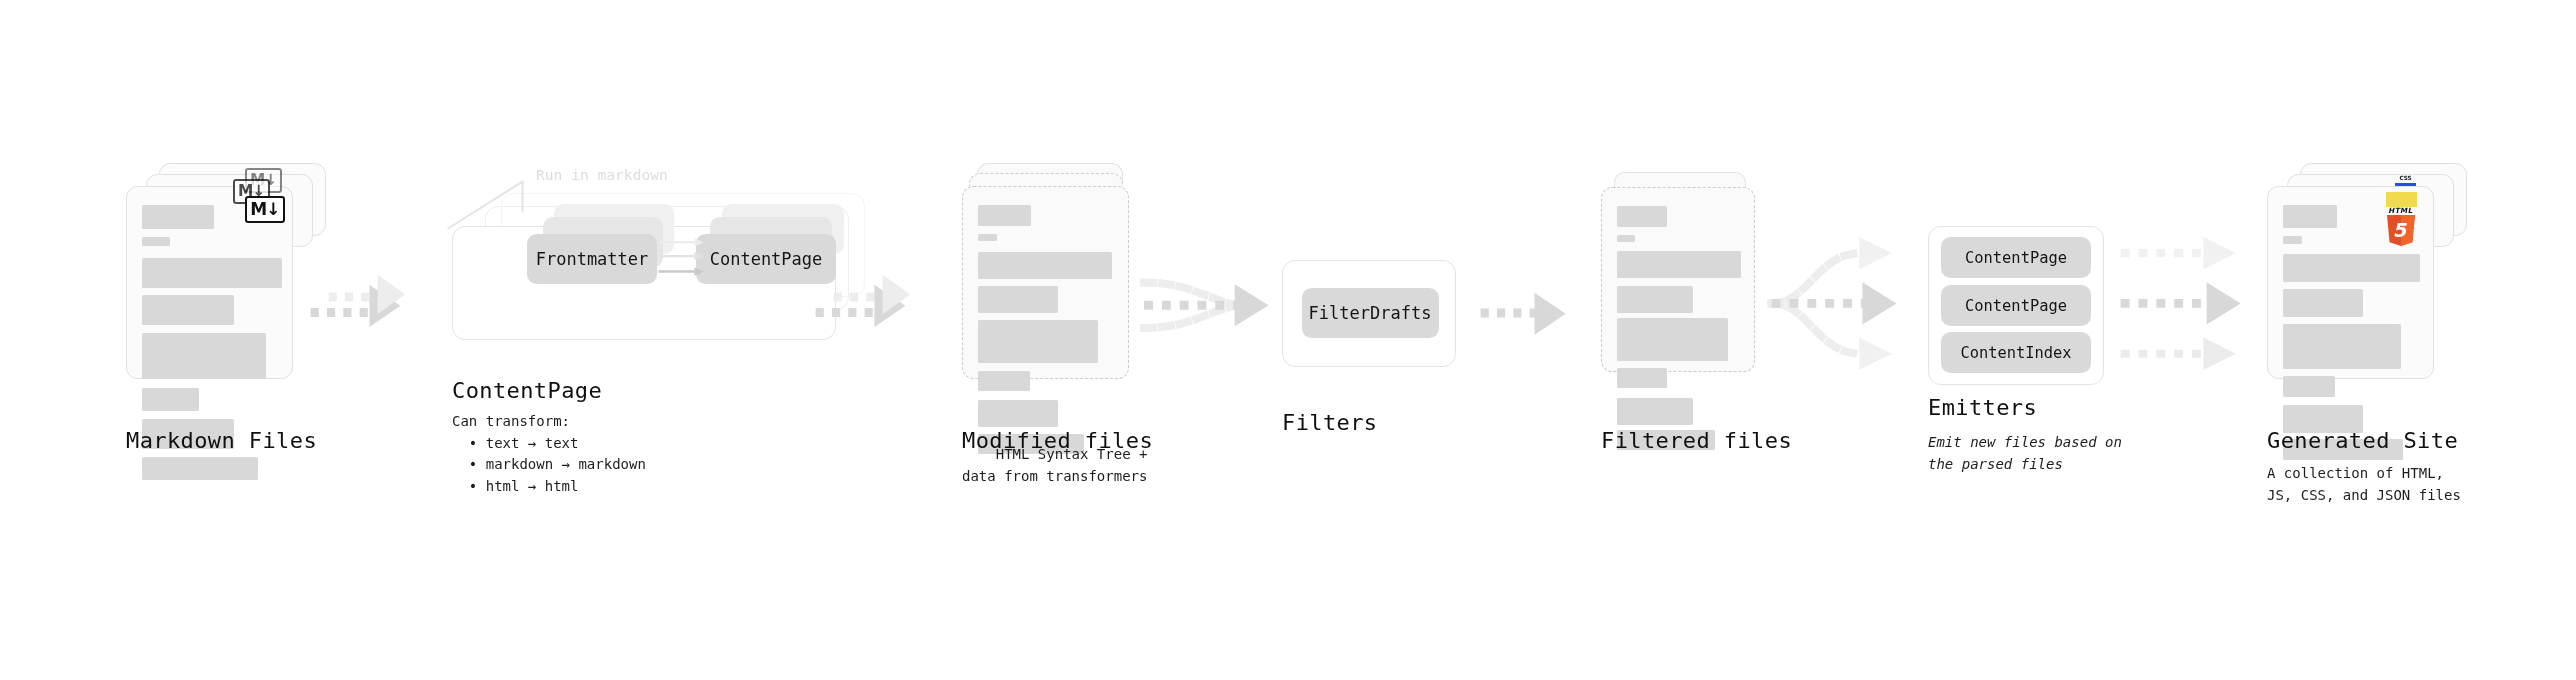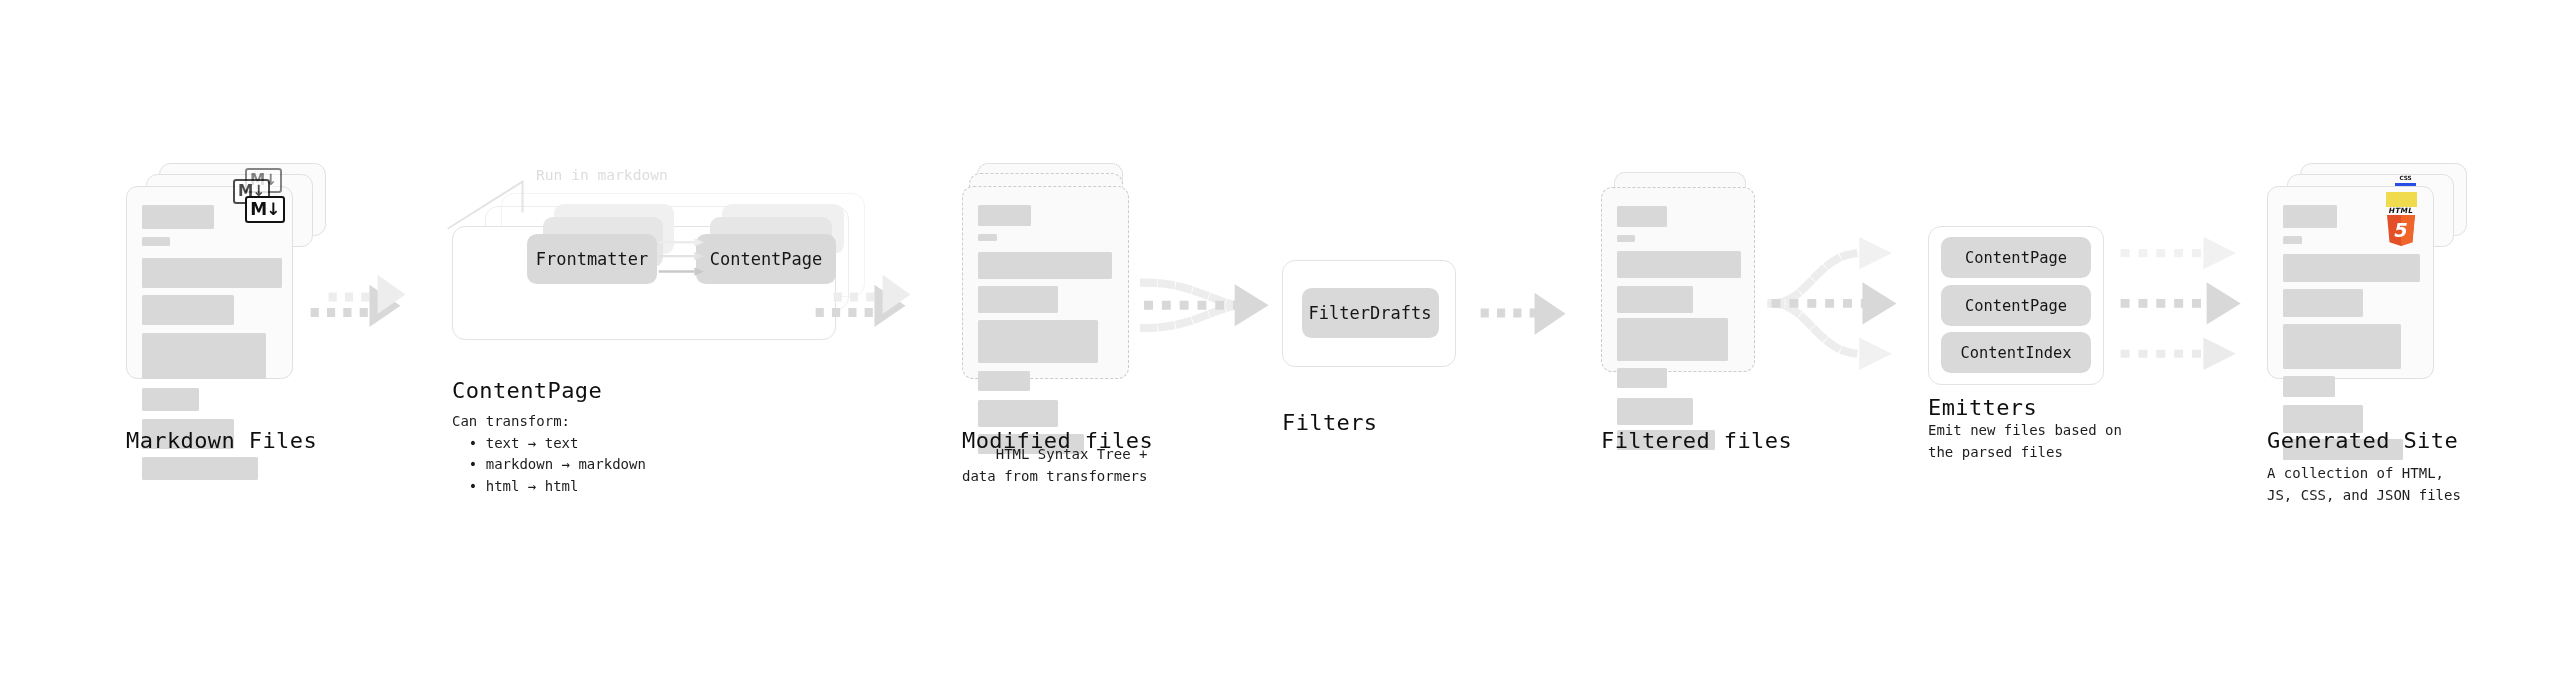--- a/index.html
+++ b/index.html
@@ -285,21 +285,21 @@
     <polygon points="114,62 156,88 114,114" fill="#d8d8d8"></polygon>
   </svg>
 
   <div class="node" style="left:1928px;top:226px;">
     <div class="group" style="left:0px;top:0px;width:176px;height:159px;"></div>
     <div class="pill" style="left:13px;top:11.4px;width:150px;height:41px;font-size:15.4px;">ContentPage</div>
     <div class="pill" style="left:13px;top:59px;width:150px;height:41px;font-size:15.4px;">ContentPage</div>
     <div class="pill" style="left:13px;top:106px;width:150px;height:41px;font-size:15.4px;">ContentIndex</div>
   </div>
   <div class="title" style="left:1928px;top:395px;">Emitters</div>
-  <div class="sub" style="left:1928px;top:420px;">Emit new files based on
+  <div class="sub" style="left:1928px;top:432px;font-style:italic;">Emit new files based on
 the parsed files</div>
 
   <svg class="arrow-svg" style="left:2119px;top:232px;" width="142" height="142" viewBox="0 0 175 175">
     <line x1="2" y1="26" x2="108" y2="26" stroke="#f1f1f1" stroke-width="10" stroke-dasharray="11 11"></line>
     <polygon points="104,6 144,26 104,46" fill="#f1f1f1"></polygon>
     <line x1="2" y1="88" x2="112" y2="88" stroke="#d8d8d8" stroke-width="11" stroke-dasharray="11 11"></line>
     <polygon points="108,62 150,88 108,114" fill="#d8d8d8"></polygon>
     <line x1="2" y1="150" x2="108" y2="150" stroke="#ebebeb" stroke-width="10" stroke-dasharray="11 11"></line>
     <polygon points="104,130 144,150 104,170" fill="#ebebeb"></polygon>
   </svg>

